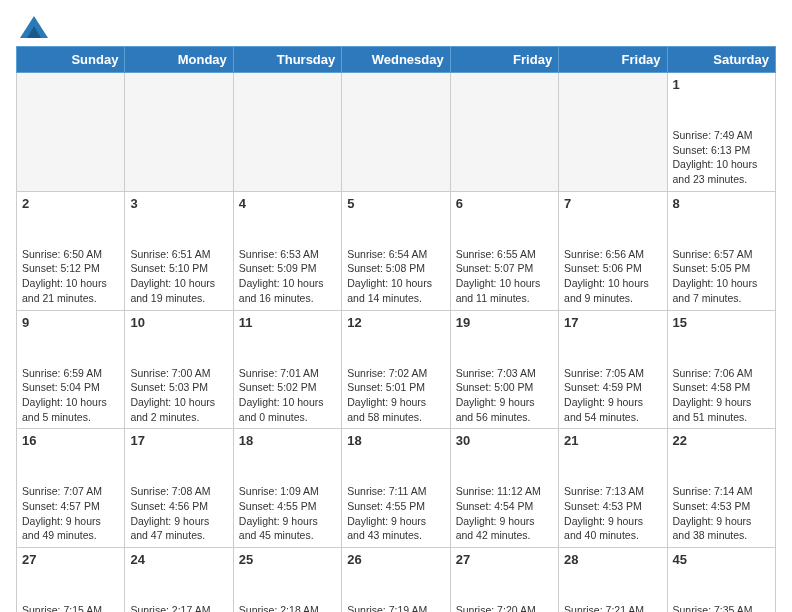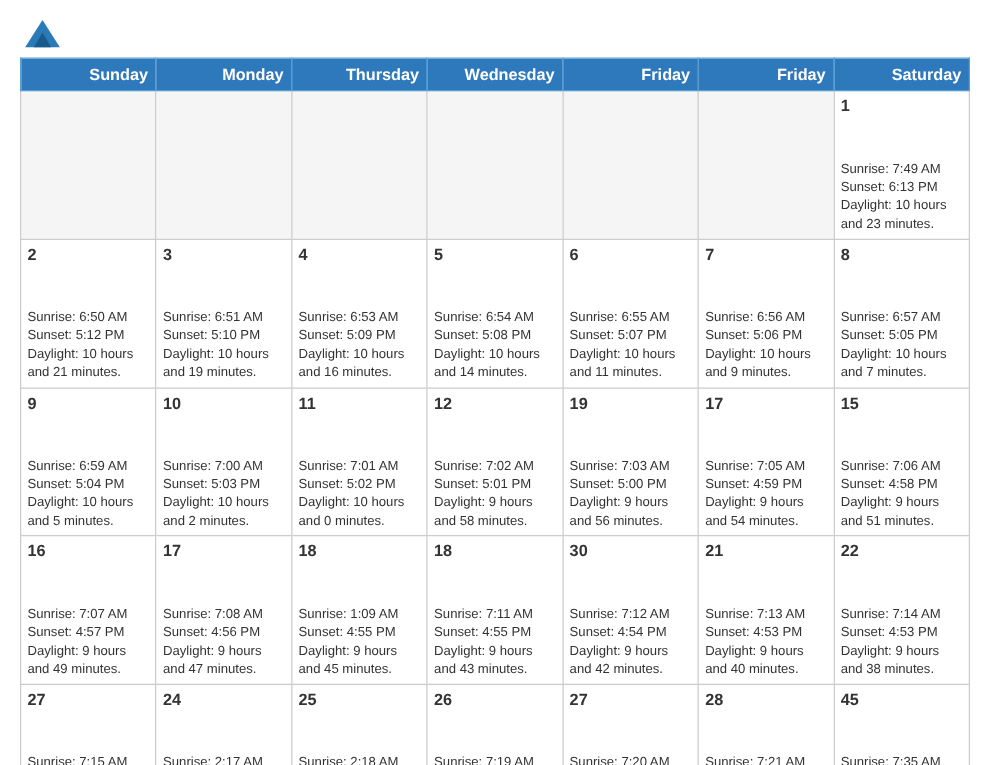--- a/index.html
+++ b/index.html
@@ -243,21 +243,21 @@
 Daylight: 9 hours and 45 minutes.</div>
         </td>
         <td>
           <span class="day-number">18</span>
           <div class="day-info">Sunrise: 7:11 AM
 Sunset: 4:55 PM
 Daylight: 9 hours and 43 minutes.</div>
         </td>
         <td>
           <span class="day-number">30</span>
-          <div class="day-info">Sunrise: 7:12 AM
+          <div class="day-info">Sunrise: 11:12 AM
 Sunset: 4:54 PM
 Daylight: 9 hours and 42 minutes.</div>
         </td>
         <td>
           <span class="day-number">21</span>
           <div class="day-info">Sunrise: 7:13 AM
 Sunset: 4:53 PM
 Daylight: 9 hours and 40 minutes.</div>
         </td>
         <td>

